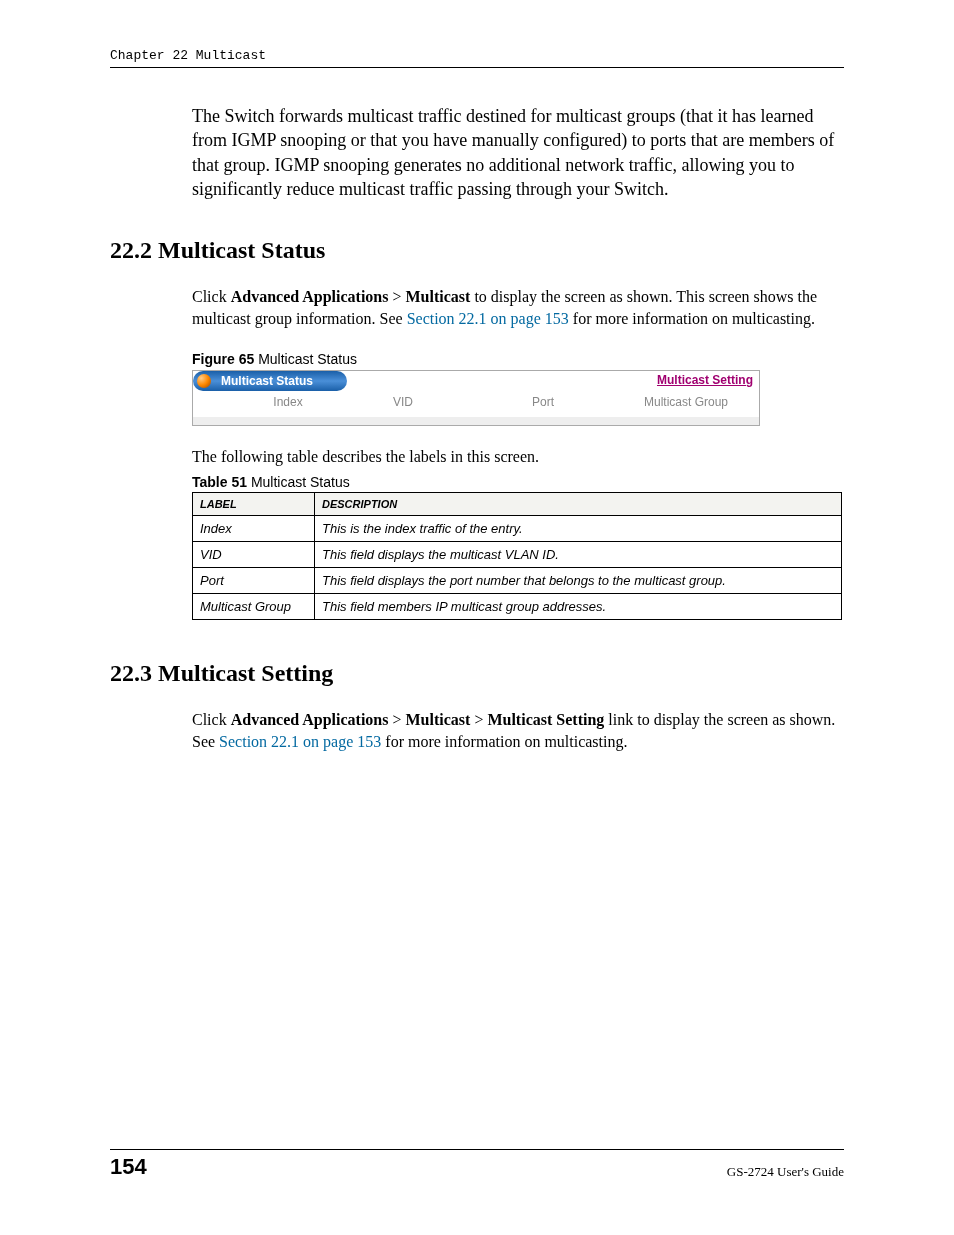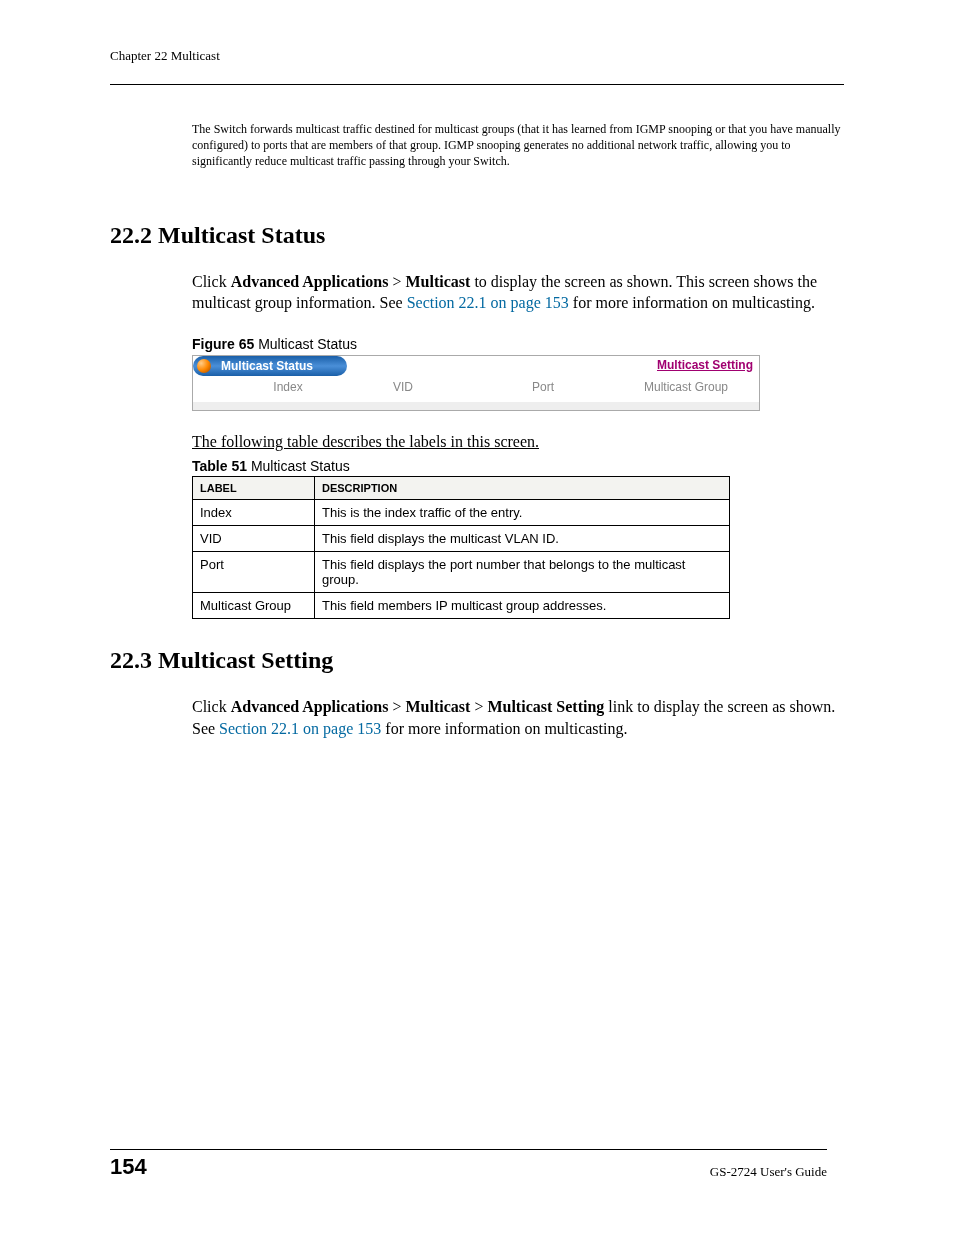--- a/index.html
+++ b/index.html
@@ -12,30 +12,30 @@
       font-size: 16px;
       color: #000;
       background: #fff;
       width: 954px;
       height: 1235px;
       position: relative;
       padding: 48px 110px 60px 110px;
     }
     .header-line {
       font-size: 13px;
-      font-family: Liberation Serif, serif;
+      font-family: Liberation Mono, monospace;
       border-bottom: 1.5px solid #000;
-      padding-bottom: 20px;
+      padding-bottom: 4px;
       margin-bottom: 36px;
     }
     .intro-para {
       margin-left: 82px;
       line-height: 1.35;
-      font-size: 12px;
-      margin-bottom: 52px;
+      font-size: 18px;
+      margin-bottom: 36px;
     }
     .section-heading {
       font-family: Liberation Serif, serif;
       font-weight: bold;
       font-size: 24px;
       margin-bottom: 22px;
     }
     .section-para {
       margin-left: 82px;
       line-height: 1.35;
@@ -144,45 +144,46 @@
       margin-left: 82px;
       font-family: Arial, Helvetica, sans-serif;
       font-size: 14px;
       margin-bottom: 2px;
     }
     .table-caption .fig-bold {
       font-weight: bold;
     }
     .desc-table {
       margin-left: 82px;
-      width: 538px;
+      width: 650px;
       border-collapse: collapse;
       font-family: Arial, Helvetica, sans-serif;
       font-size: 13px;
-      margin-bottom: 28px;
+      margin-bottom: 40px;
+      font-style: italic;
     }
     .desc-table th, .desc-table td {
       border: 1px solid #000;
       padding: 5px 7px;
       text-align: left;
       vertical-align: top;
     }
     .desc-table th {
       background: #f3f3f0;
       font-size: 11px;
       font-weight: bold;
     }
     .desc-table th:first-child {
       width: 122px;
     }
     .footer {
       position: absolute;
       bottom: 55px;
       left: 110px;
-      right: 127px;
+      right: 110px;
       border-top: 1.5px solid #000;
       display: flex;
       justify-content: space-between;
       align-items: flex-end;
       padding-top: 4px;
     }
     .page-number {
       font-family: Arial, Helvetica, sans-serif;
       font-size: 22px;
       font-weight: bold;
@@ -222,21 +223,21 @@
   </div>
   <div class="screenshot-columns">
     <span class="col-index">Index</span>
     <span class="col-vid">VID</span>
     <span class="col-port">Port</span>
     <span class="col-mgroup">Multicast Group</span>
   </div>
   <div class="screenshot-row-blank"></div>
 </div>
 
-<div class="section-para" style="margin-bottom:6px;text-decoration:underline;">The following table describes the labels in this screen.</div>
+<div class="section-para" style="margin-bottom:6px;">The following table describes the labels in this screen.</div>
 
 <div class="table-caption">
   <span class="fig-bold">Table 51</span><span>   Multicast Status</span>
 </div>
 
 <table class="desc-table">
   <thead>
     <tr>
       <th>LABEL</th>
       <th>DESCRIPTION</th>

